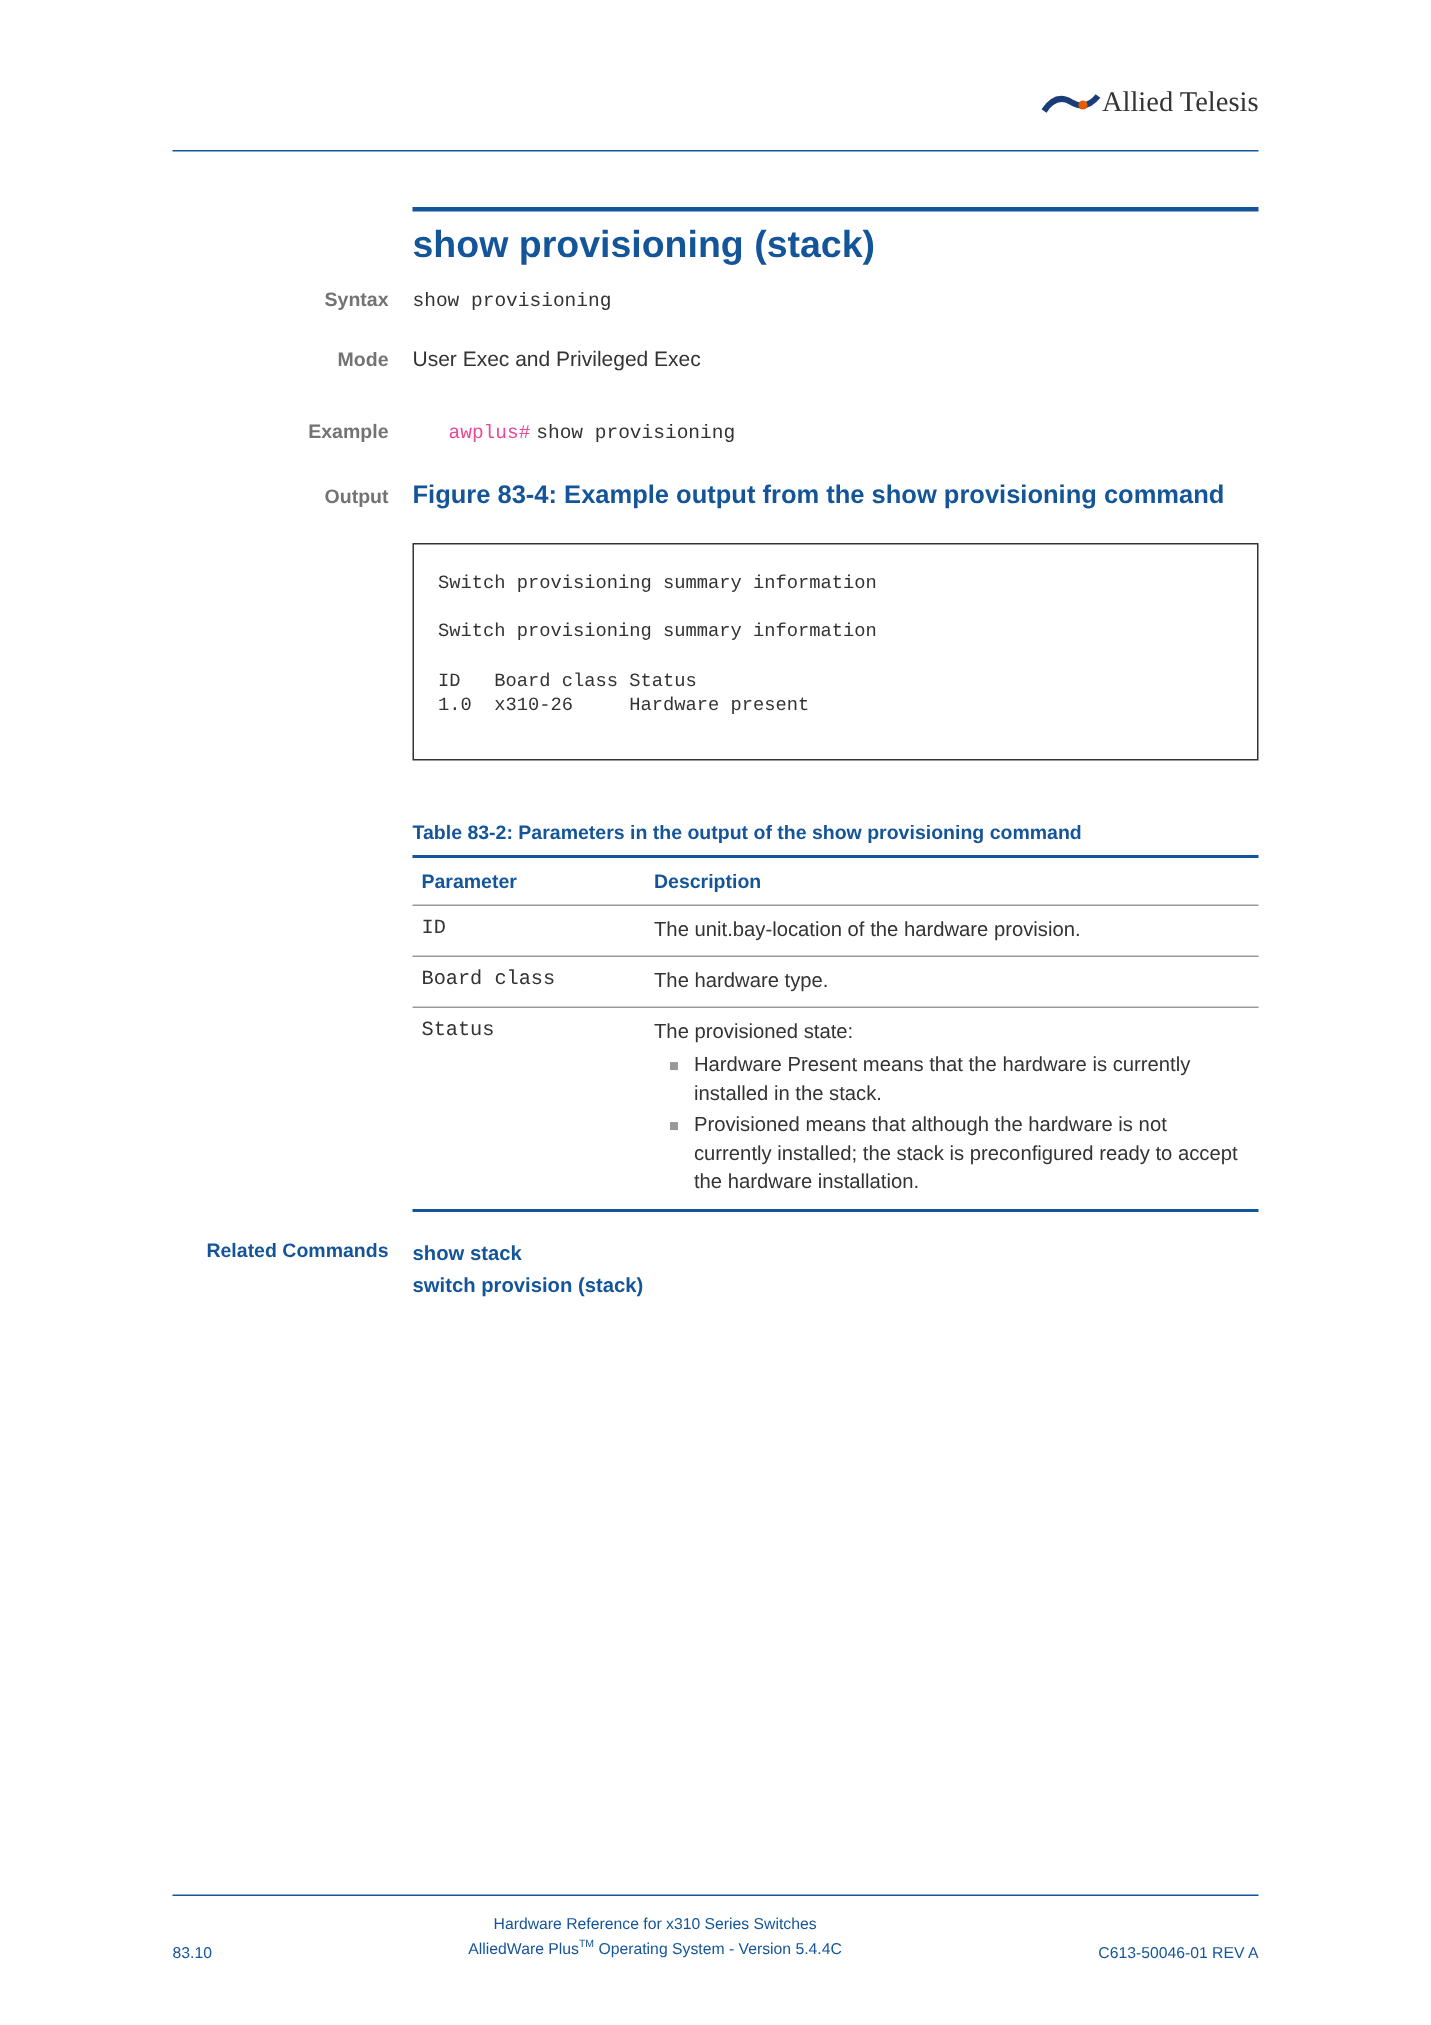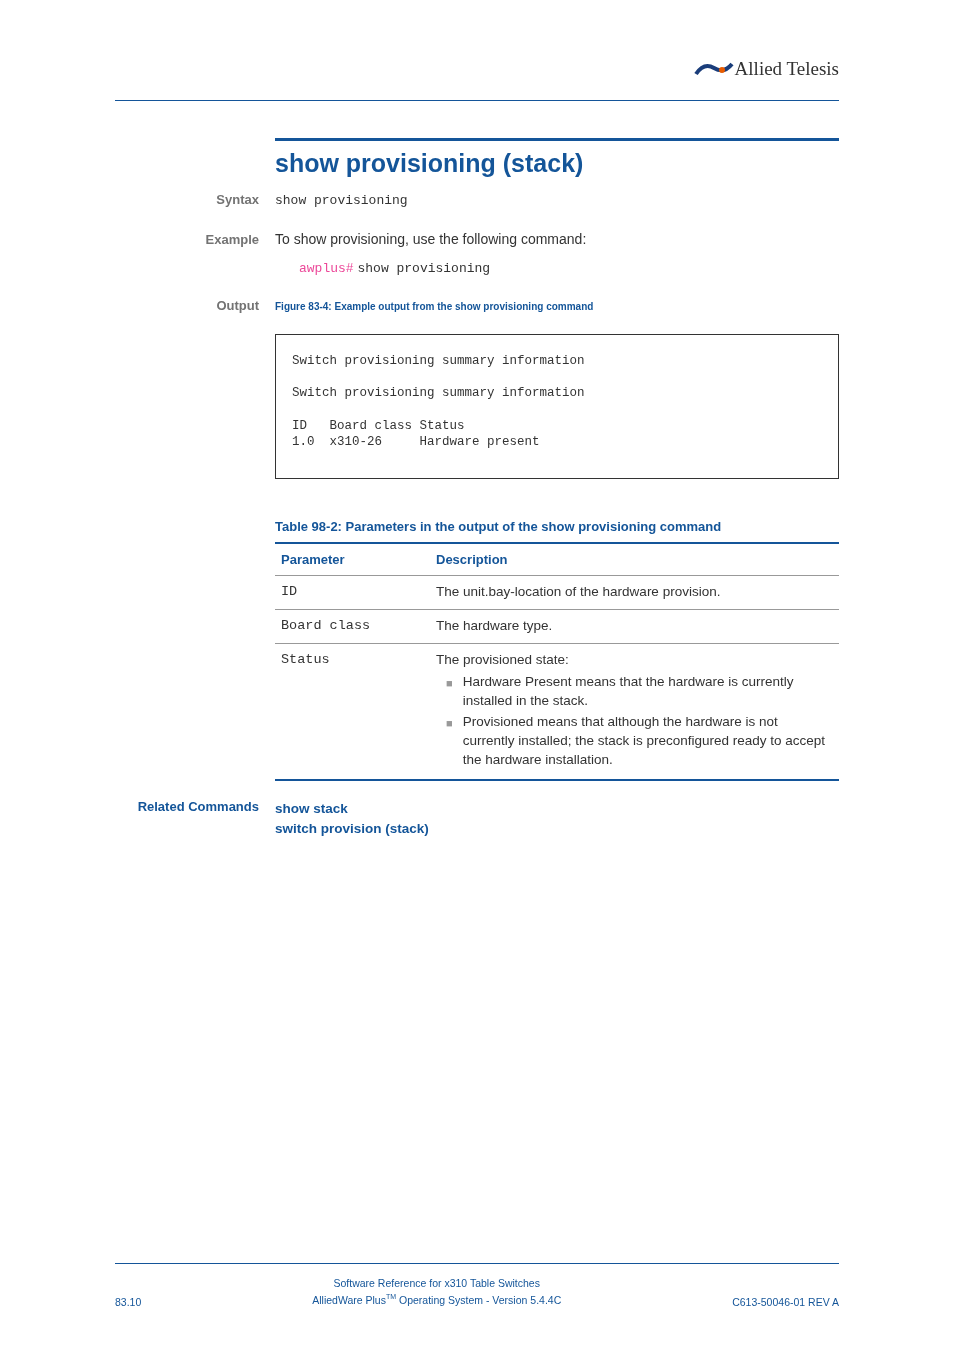--- a/index.html
+++ b/index.html
@@ -91,21 +91,21 @@
       margin-left: 24px;
     }
     .prompt {
       font-family: "Courier New", monospace;
       font-size: 13px;
       color: #ec4899;
     }
     .fig-caption {
       color: #145599;
       font-weight: bold;
-      font-size: 10px;
+      font-size: 17px;
       margin-bottom: 10px;
     }
     .output-box {
       border: 1px solid #333;
       padding: 18px 28px 28px 16px;
       font-family: "Courier New", monospace;
       font-size: 12.5px;
       line-height: 1.3;
       white-space: pre;
       margin-bottom: 40px;
@@ -226,46 +226,49 @@
 
 <div class="content">
   <div class="title-rule"></div>
   <h1>show provisioning (stack)</h1>
 
   <div class="def-row">
     <div class="def-label">Syntax</div>
     <div class="def-body mono">show provisioning</div>
   </div>
 
+  <div class="def-row">
+    <div class="def-label">Mode</div>
+    <div class="def-body">User Exec and Privileged Exec</div>
+  </div>
 
   <div class="def-row">
     <div class="def-label">Example</div>
     <div class="def-body">
-      <div>To show provisioning, use the following command:</div>
       <div class="prompt-line">
         <span class="prompt">awplus#</span>
         <span class="mono">show provisioning</span>
       </div>
     </div>
   </div>
 
   <div class="def-row" style="margin-bottom:10px;justify-content:space-between;">
     <div class="def-label">Output</div>
     <div class="def-body">
       <div class="fig-caption">Figure 83-4: Example output from the show provisioning command</div>
     </div>
   </div>
   <div class="output-box">Switch provisioning summary information
 
 Switch provisioning summary information
 
 ID   Board class Status
 1.0  x310-26     Hardware present</div>
 
-  <div class="tbl-caption">Table 98-2: Parameters in the output of the show provisioning command</div>
+  <div class="tbl-caption">Table 83-2: Parameters in the output of the show provisioning command</div>
   <table class="param-table">
     <thead>
       <tr>
         <th>Parameter</th>
         <th>Description</th>
       </tr>
     </thead>
     <tbody>
       <tr>
         <td>ID</td>
@@ -301,20 +304,20 @@
       <div>switch provision (stack)</div>
     </div>
   </div>
 </div>
 
 <div class="footer">
   <div class="footer-line"></div>
   <div class="footer-content">
     <div class="footer-left">83.10</div>
     <div class="footer-center">
-      <div>Software Reference for x310 Table Switches</div>
+      <div>Hardware Reference for x310 Series Switches</div>
       <div>
         <span>AlliedWare Plus</span><span class="sup">TM</span><span> Operating System  - Version 5.4.4C</span>
       </div>
     </div>
     <div class="footer-right">C613-50046-01 REV A</div>
   </div>
 </div>
 
 </body></html>

